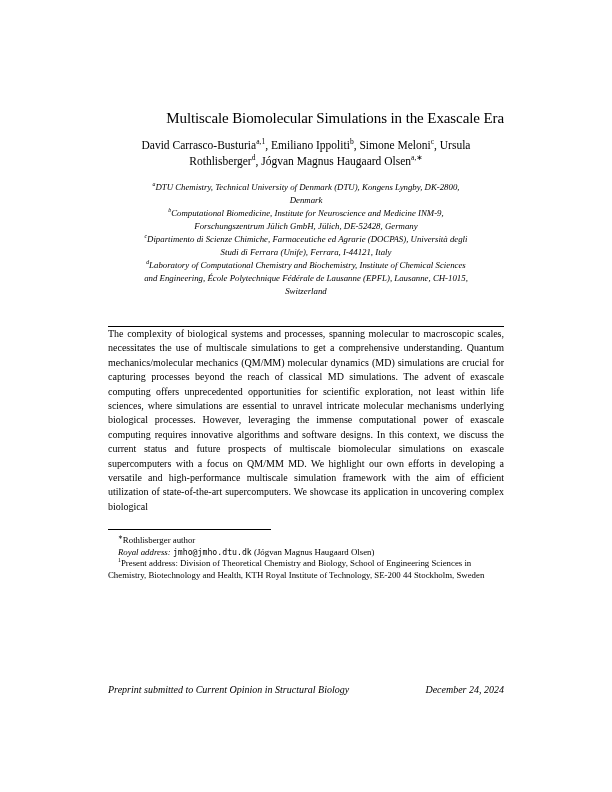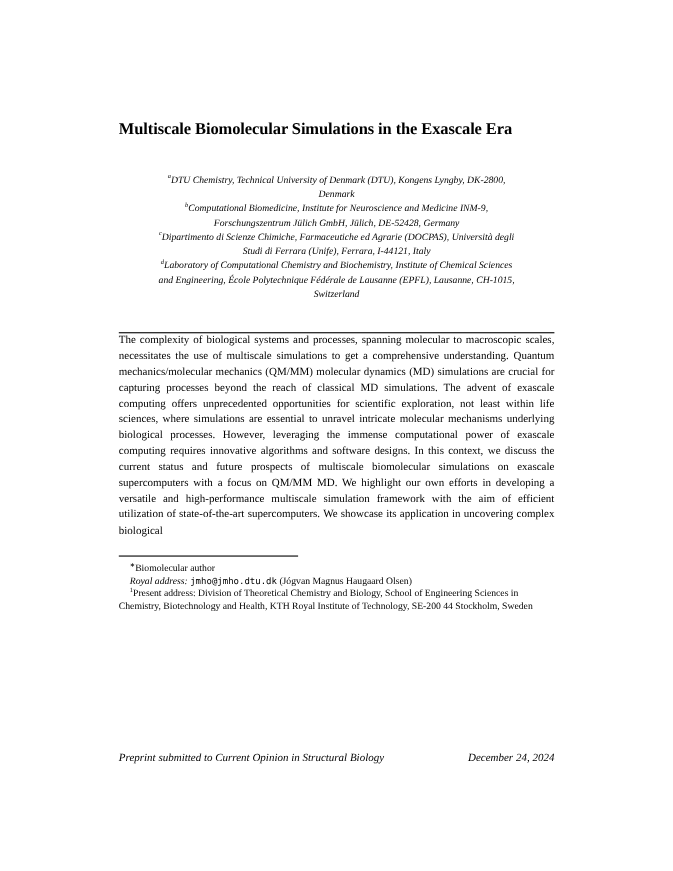--- a/index.html
+++ b/index.html
@@ -13,25 +13,25 @@
     position: relative;
     width: 612px; height: 792px;
     box-sizing: border-box;
     padding: 110px 108px 0 108px;
     overflow: hidden;
   }
   sup { font-size: 66%; line-height: 0; vertical-align: super; }
 
   .title {
     font-size: 15px;
-    font-weight: bold;
-    text-align: left;
+    font-weight: normal;
+    text-align: right;
     white-space: nowrap;
     letter-spacing: -0.1px;
-    margin: 0 0 30px 0;
+    margin: 0 0 10px 0;
   }
   .authors {
     font-size: 11.5px;
     line-height: 16px;
     text-align: center;
     max-width: 380px;
     margin: 0 auto 12px auto;
   }
   .affiliations {
     font-style: italic;
@@ -86,37 +86,38 @@
     font-size: 10px;
   }
 </style>
 </head>
 <body>
 
 <div class="page">
 
   <h1 class="title">Multiscale Biomolecular Simulations in the Exascale Era</h1>
 
+  <div class="authors" id="authors"><span>David Carrasco-Busturia<sup>a,1</sup></span>, <span>Emiliano Ippoliti<sup>b</sup></span>, <span>Simone Meloni<sup>c</sup></span>, <span>Ursula Rothlisberger<sup>d</sup></span>, <span>Jógvan Magnus Haugaard Olsen<sup>a,∗</sup></span></div>
 
   <div class="affiliations" id="affiliations">
       <div class="affil"><sup>a</sup>DTU Chemistry, Technical University of Denmark (DTU), Kongens Lyngby, DK-2800, Denmark</div>
       <div class="affil"><sup>b</sup>Computational Biomedicine, Institute for Neuroscience and Medicine INM-9, Forschungszentrum Jülich GmbH, Jülich, DE-52428, Germany</div>
       <div class="affil"><sup>c</sup>Dipartimento di Scienze Chimiche, Farmaceutiche ed Agrarie (DOCPAS), Università degli Studi di Ferrara (Unife), Ferrara, I-44121, Italy</div>
       <div class="affil"><sup>d</sup>Laboratory of Computational Chemistry and Biochemistry, Institute of Chemical Sciences and Engineering, École Polytechnique Fédérale de Lausanne (EPFL), Lausanne, CH-1015, Switzerland</div>
     </div>
 
   <div class="rule-full"></div>
 
 
   <p class="abstract-body">The complexity of biological systems and processes, spanning molecular to macroscopic scales, necessitates the use of multiscale simulations to get a comprehensive understanding. Quantum mechanics/molecular mechanics (QM/MM) molecular dynamics (MD) simulations are crucial for capturing processes beyond the reach of classical MD simulations. The advent of exascale computing offers unprecedented opportunities for scientific exploration, not least within life sciences, where simulations are essential to unravel intricate molecular mechanisms underlying biological processes. However, leveraging the immense computational power of exascale computing requires innovative algorithms and software designs. In this context, we discuss the current status and future prospects of multiscale biomolecular simulations on exascale supercomputers with a focus on QM/MM MD. We highlight our own efforts in developing a versatile and high-performance multiscale simulation framework with the aim of efficient utilization of state-of-the-art supercomputers. We showcase its application in uncovering complex biological</p>
 
   <div class="footnote-rule"></div>
 
   <div class="footnotes">
-    <p><sup>∗</sup><span>Biomolecular author</span></p>
+    <p><sup>∗</sup><span>Rothlisberger author</span></p>
     <p><span class="email-label">Royal address:</span> <span class="email-address">jmho@jmho.dtu.dk</span> <span>(Jógvan Magnus Haugaard Olsen)</span></p>
     <p><sup>1</sup><span>Present address: Division of Theoretical Chemistry and Biology, School of Engineering Sciences in Chemistry, Biotechnology and Health, KTH Royal Institute of Technology, SE-200 44 Stockholm, Sweden</span></p>
   </div>
 
   <div class="footer">
     <span>Preprint submitted to Current Opinion in Structural Biology</span>
     <span>December 24, 2024</span>
   </div>
 
 </div>

